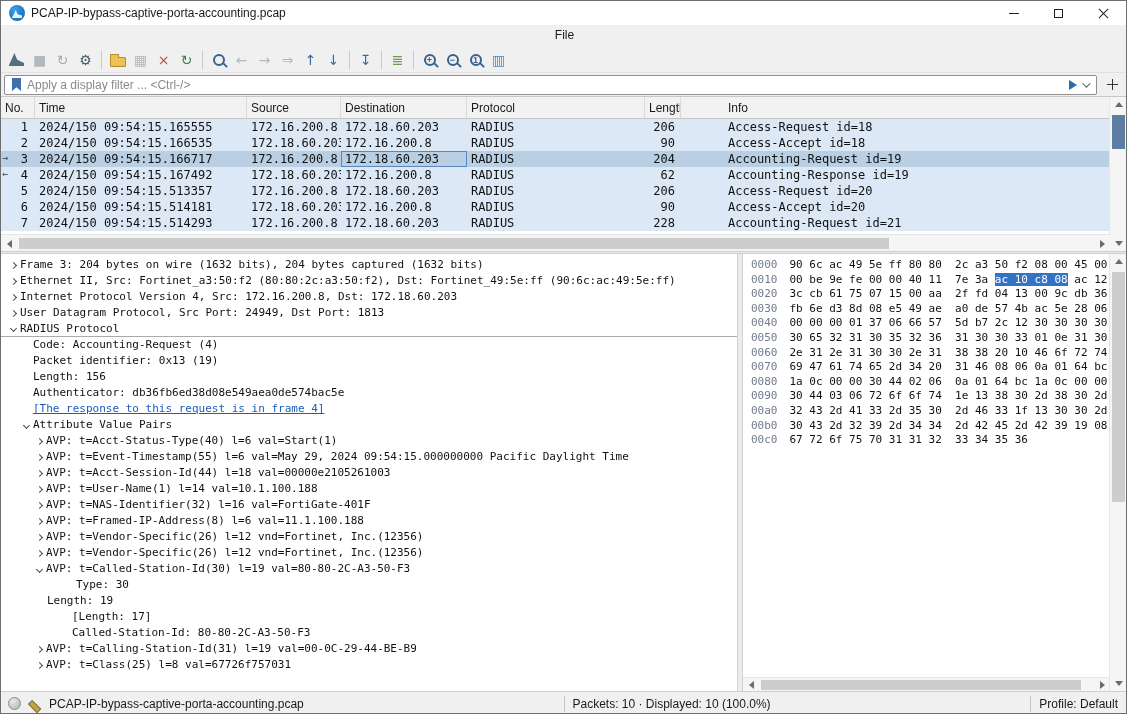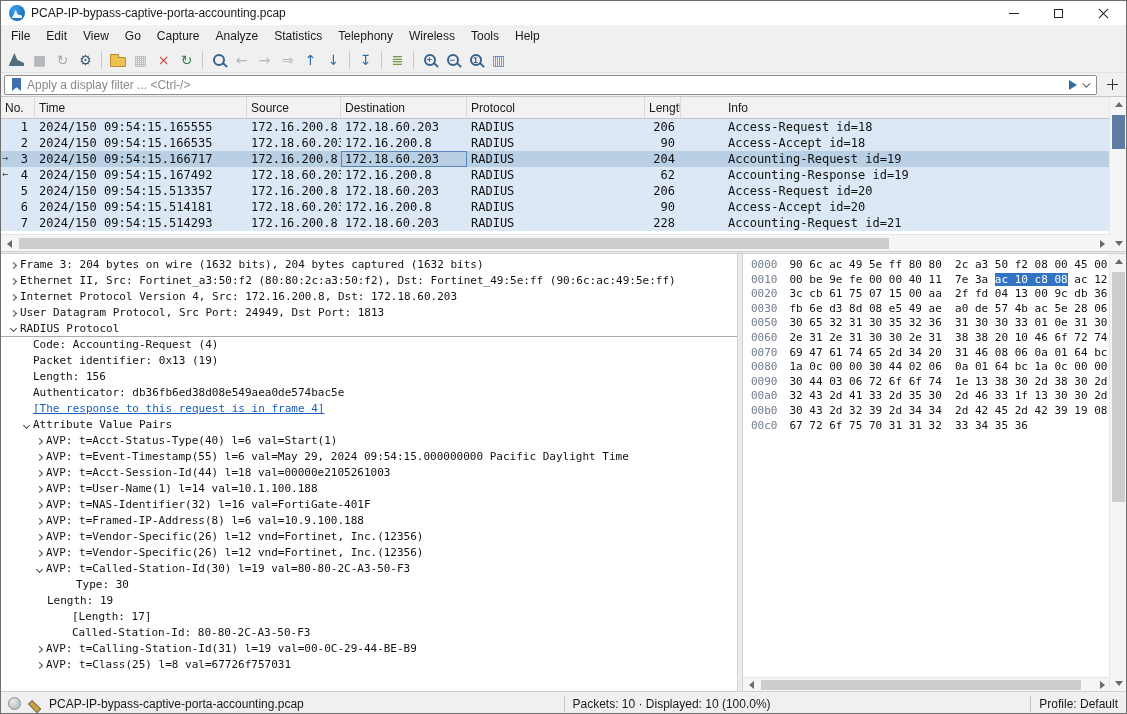--- a/index.html
+++ b/index.html
@@ -19,21 +19,21 @@
   .win-controls { margin-left:auto; display:flex; height:24px; }
   .win-btn { width:45px; height:24px; display:flex; align-items:center; justify-content:center; }
   .ic-min { width:10px; height:1px; background:#222; }
   .ic-max { width:9px; height:9px; border:1px solid #222; }
   .ic-close { position:relative; width:11px; height:11px; }
   .ic-close::before,.ic-close::after { content:""; position:absolute; left:-1px; top:5px; width:13px; height:1px; background:#222; }
   .ic-close::before{ transform:rotate(45deg);} .ic-close::after{ transform:rotate(-45deg);}
 
   
   .menubar { position:absolute; top:24px; left:0; right:0; height:22px; background:#f0f0f0;
-             display:flex; align-items:center; padding-left:2px; }
+             display:flex; align-items:center; padding-left:2px;flex-direction:column; }
   .menu-item { font-size:12px; color:#1a1a1a; padding:3px 8px; white-space:nowrap; }
 
   
   .toolbar { position:absolute; top:46px; left:0; right:0; height:26px; background:#f0f0f0;
              border-bottom:1px solid #e2e2e2; display:flex; align-items:center; padding-left:4px; }
   .tool { width:23px; height:22px; display:flex; align-items:center; justify-content:center; }
   .tglyph { font-family:"DejaVu Sans",sans-serif; font-size:14px; line-height:1; }
   .tsep { width:1px; height:18px; background:#c9c9c9; margin:0 4px; }
   .fin { width:15px; height:13px; clip-path:polygon(0 100%,100% 100%,100% 76%,55% 52%,36% 0,20% 42%,0 92%); }
   .folder { position:relative; width:16px; height:10px; background:#ecc254; border:1px solid #b78d2a;
@@ -436,21 +436,21 @@
       <div class="dline" style="padding-left: 32px;">
         <span class="chevbox">
           <span class="chev"></span>
         </span>
         <span class="dtext">AVP: t=NAS-Identifier(32) l=16 val=FortiGate-401F</span>
       </div>
       <div class="dline" style="padding-left: 32px;">
         <span class="chevbox">
           <span class="chev"></span>
         </span>
-        <span class="dtext">AVP: t=Framed-IP-Address(8) l=6 val=10.9.100.188</span>
+        <span class="dtext">AVP: t=Framed-IP-Address(8) l=6 val=11.1.100.188</span>
       </div>
       <div class="dline" style="padding-left: 32px;">
         <span class="chevbox">
           <span class="chev"></span>
         </span>
         <span class="dtext">AVP: t=Vendor-Specific(26) l=12 vnd=Fortinet, Inc.(12356)</span>
       </div>
       <div class="dline" style="padding-left: 32px;">
         <span class="chevbox">
           <span class="chev"></span>
@@ -501,20 +501,21 @@
       </div>
     </div>
 
   <div class="vdivider"></div>
 
   <div class="hexpane">
       <div class="hrow"><span class="hoff">0000</span><span class="hbytes">90 6c ac 49 5e ff 80 80  2c a3 50 f2 08 00 45 00</span></div>
       <div class="hrow"><span class="hoff">0010</span><span class="hbytes">00 be 9e fe 00 00 40 11  7e 3a <span class="hl">ac 10 c8 08</span> ac 12</span></div>
       <div class="hrow"><span class="hoff">0020</span><span class="hbytes">3c cb 61 75 07 15 00 aa  2f fd 04 13 00 9c db 36</span></div>
       <div class="hrow"><span class="hoff">0030</span><span class="hbytes">fb 6e d3 8d 08 e5 49 ae  a0 de 57 4b ac 5e 28 06</span></div>
+      <div class="hrow"><span class="hoff">0040</span><span class="hbytes">00 00 00 01 37 06 66 57  5d b7 2c 12 30 30 30 30</span></div>
       <div class="hrow"><span class="hoff">0050</span><span class="hbytes">30 65 32 31 30 35 32 36  31 30 30 33 01 0e 31 30</span></div>
       <div class="hrow"><span class="hoff">0060</span><span class="hbytes">2e 31 2e 31 30 30 2e 31  38 38 20 10 46 6f 72 74</span></div>
       <div class="hrow"><span class="hoff">0070</span><span class="hbytes">69 47 61 74 65 2d 34 20  31 46 08 06 0a 01 64 bc</span></div>
       <div class="hrow"><span class="hoff">0080</span><span class="hbytes">1a 0c 00 00 30 44 02 06  0a 01 64 bc 1a 0c 00 00</span></div>
       <div class="hrow"><span class="hoff">0090</span><span class="hbytes">30 44 03 06 72 6f 6f 74  1e 13 38 30 2d 38 30 2d</span></div>
       <div class="hrow"><span class="hoff">00a0</span><span class="hbytes">32 43 2d 41 33 2d 35 30  2d 46 33 1f 13 30 30 2d</span></div>
       <div class="hrow"><span class="hoff">00b0</span><span class="hbytes">30 43 2d 32 39 2d 34 34  2d 42 45 2d 42 39 19 08</span></div>
       <div class="hrow"><span class="hoff">00c0</span><span class="hbytes">67 72 6f 75 70 31 31 32  33 34 35 36</span></div>
     </div>
 

